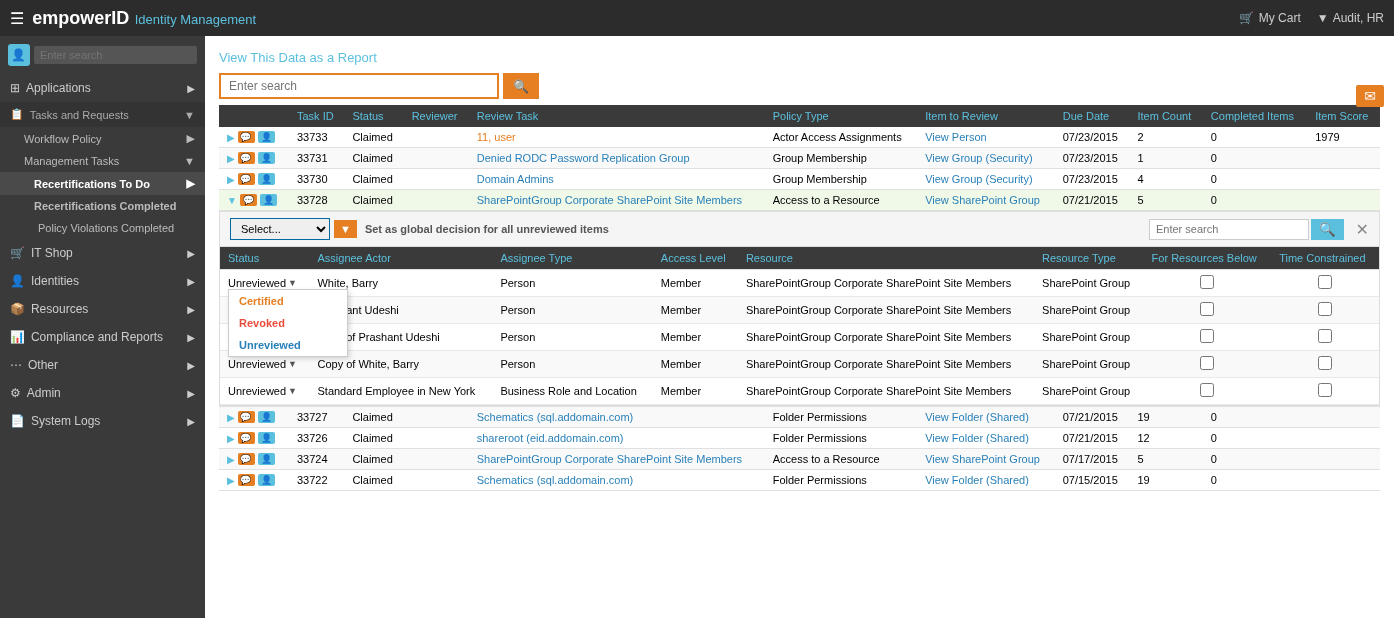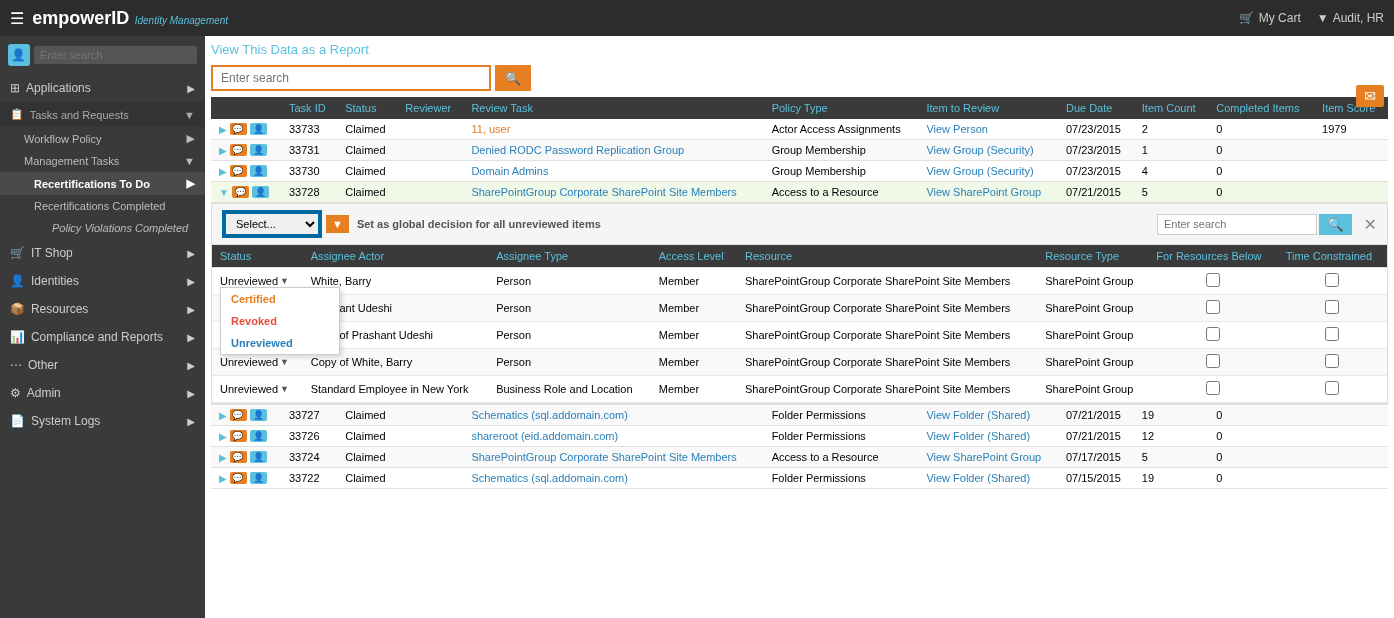--- a/index.html
+++ b/index.html
@@ -12,21 +12,21 @@
       height: 36px;
       display: flex;
       align-items: center;
       justify-content: space-between;
       padding: 0 10px;
       flex-shrink: 0;
     }
     .top-nav-left { display: flex; align-items: center; gap: 8px; }
     .hamburger { font-size: 16px; cursor: pointer; }
     .brand-name { font-size: 18px; font-weight: bold; color: #fff; }
-    .brand-sub { font-size: 10px; color: #5bc0de; margin-left: 2px; font-style: italic; }
+    .brand-sub { font-size: 13px; color: #5bc0de; margin-left: 2px; }
     .top-nav-right { display: flex; align-items: center; gap: 16px; }
     .cart-btn { display: flex; align-items: center; gap: 4px; color: #ccc; font-size: 12px; cursor: pointer; }
     .user-btn { display: flex; align-items: center; gap: 4px; color: #ccc; font-size: 12px; cursor: pointer; }
 
     
     .main-layout { display: flex; flex: 1; overflow: hidden; }
 
     
     .sidebar {
       width: 205px;
@@ -84,21 +84,21 @@
       color: #bbb;
     }
     .sidebar-sub-item.active-bold { background: #4a4a4a; color: #fff; font-weight: bold; }
     .sub-arrow { display: flex; align-items: center; justify-content: space-between; }
 
     
     .content {
       flex: 1;
       background: #fff;
       overflow: auto;
-      padding: 6px;
+      padding: 14px;
     }
 
     .report-link { color: #5bc0de; font-size: 13px; cursor: pointer; margin-bottom: 8px; display: block; }
 
     .search-bar { display: flex; gap: 4px; margin-bottom: 6px; }
     .search-bar input {
       border: 2px solid #e67e22;
       padding: 4px 8px;
       font-size: 12px;
       width: 280px;
@@ -135,21 +135,21 @@
     .sub-panel-toolbar {
       display: flex;
       align-items: center;
       gap: 8px;
       padding: 6px 10px;
       background: #f5f5f5;
       border-bottom: 1px solid #ddd;
     }
     .sub-select-wrap { display: flex; align-items: center; gap: 4px; }
     .sub-select {
-      border: 4px solid #0369a1;
+      border: 1px solid #0369a1;
       padding: 3px 6px;
       font-size: 11px;
       min-width: 100px;
     }
     .dropdown-arrow-btn {
       background: #e67e22;
       border: none;
       color: #fff;
       padding: 3px 6px;
       cursor: pointer;
@@ -248,26 +248,26 @@
     <div class="sidebar-sub-item sub-arrow">
       <span>Management Tasks</span>
       <span>▼</span>
     </div>
 
     <div class="sidebar-sub-item active-bold sub-arrow" style="padding-left:34px;">
       <span>Recertifications To Do</span>
       <span>▶</span>
     </div>
 
-    <div class="sidebar-sub-item" style="padding-left:34px;">
+    <div class="sidebar-sub-item" style="padding-left:34px;font-weight:bold;">
       <span>Recertifications Completed</span>
     </div>
 
 
-    <div class="sidebar-sub-item" style="padding-left:52px;font-style:italic;">
+    <div class="sidebar-sub-item" style="padding-left:38px;">
       <span>Policy Violations Completed</span>
     </div>
 
 
     <div class="sidebar-item">
       <span>🛒</span>
       <span>IT Shop</span>
       <span class="arrow">▶</span>
     </div>
 

